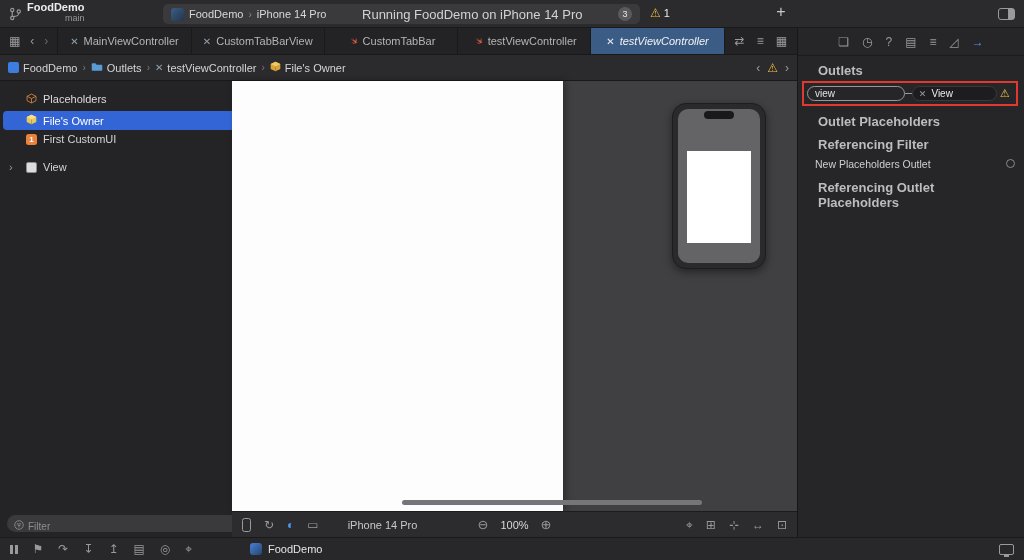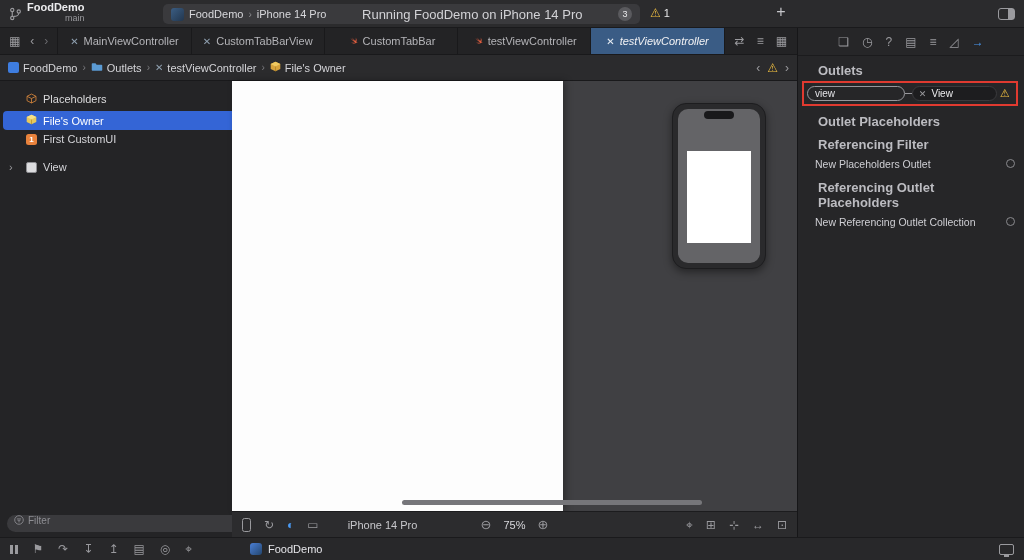--- a/index.html
+++ b/index.html
@@ -62,21 +62,21 @@
   .out-row { display:flex; align-items:center; gap:6px; height:18px; padding-left:26px;
     font-size:11px; color:#d4d4d8; }
   .out-group { margin-top:9px; color:#dcdcde; }
   .out-sel { margin:3px 3px 0 3px; height:19px; border-radius:4px; background:#3465d6;
     color:#ffffff; padding-left:23px; }
   .fr-badge { width:11px; height:11px; border-radius:2.5px; background:#e8823c; color:#fff;
     font-size:8px; font-weight:bold; display:flex; align-items:center; justify-content:center; }
   .view-icon { width:11px; height:11px; border-radius:2px; background:#dcdcde; border:1px solid #8e8e92; }
   .disclosure { position:absolute; left:9px; color:#9a9a9e; font-size:11px; }
   .filter-bar { position:absolute; left:7px; right:7px; bottom:5px; height:17px;
-    background:#3a3a3d; border-radius:9px; display:flex; align-items:flex-start; padding:0 7px; gap:4px;margin-top:28px; }
+    background:#3a3a3d; border-radius:9px; display:flex; align-items:flex-end; padding:0 7px; gap:4px;margin-top:28px; }
   .filter-bar input { background:transparent; border:none; outline:none; color:#d8d8dc;
     font-size:10px; width:100%; font-family:inherit; }
   .filter-bar input::placeholder { color:#8e8e93; }
 
   
   .canvas { position:absolute; top:81px; left:232px; width:565px; bottom:23px; background:#404043; }
   .artboard { position:absolute; left:0; top:0; width:331px; height:430px; background:#fdfdfd;
     box-shadow:3px 0 7px rgba(0,0,0,.3); }
   .device { position:absolute; left:440px; top:22px; width:94px; height:166px;
     background:#2a2a2c; border:1px solid #1d1d1f; border-radius:14px; box-shadow:0 3px 8px rgba(0,0,0,.45); }
@@ -309,21 +309,21 @@
   <div class="canvasbar">
     <div class="cb-left">
       <span class="cb-device-icon"></span>
       <span class="icon">↻</span>
       <span class="icon blue">◐</span>
       <span class="icon">▭</span>
       <span class="cb-name">iPhone 14 Pro</span>
     </div>
     <div class="cb-zoom">
       <span class="icon">⊖</span>
-      <span>75%</span>
+      <span>100%</span>
       <span class="icon">⊕</span>
     </div>
     <div class="cb-right">
       <span class="icon">⌖</span>
       <span class="icon">⊞</span>
       <span class="icon">⊹</span>
       <span class="icon">↔</span>
       <span class="icon">⊡</span>
     </div>
   </div>
@@ -357,24 +357,20 @@
 
     <div class="insp-header">Outlet Placeholders</div>
 
     <div class="insp-header">Referencing Filter</div>
     <div class="insp-row">
       <span>New Placeholders Outlet</span>
       <span class="conn-circle"></span>
     </div>
 
     <div class="insp-header">Referencing Outlet Placeholders</div>
-    <div class="insp-row">
-      <span>New Referencing Outlet Collection</span>
-      <span class="conn-circle"></span>
-    </div>
   </div>
 </div>
 
 <div class="debugbar">
   <div class="db-icons">
     <span class="pause-icon">
         <i></i>
         <i></i>
       </span>
     <span class="icon">⚑</span>

